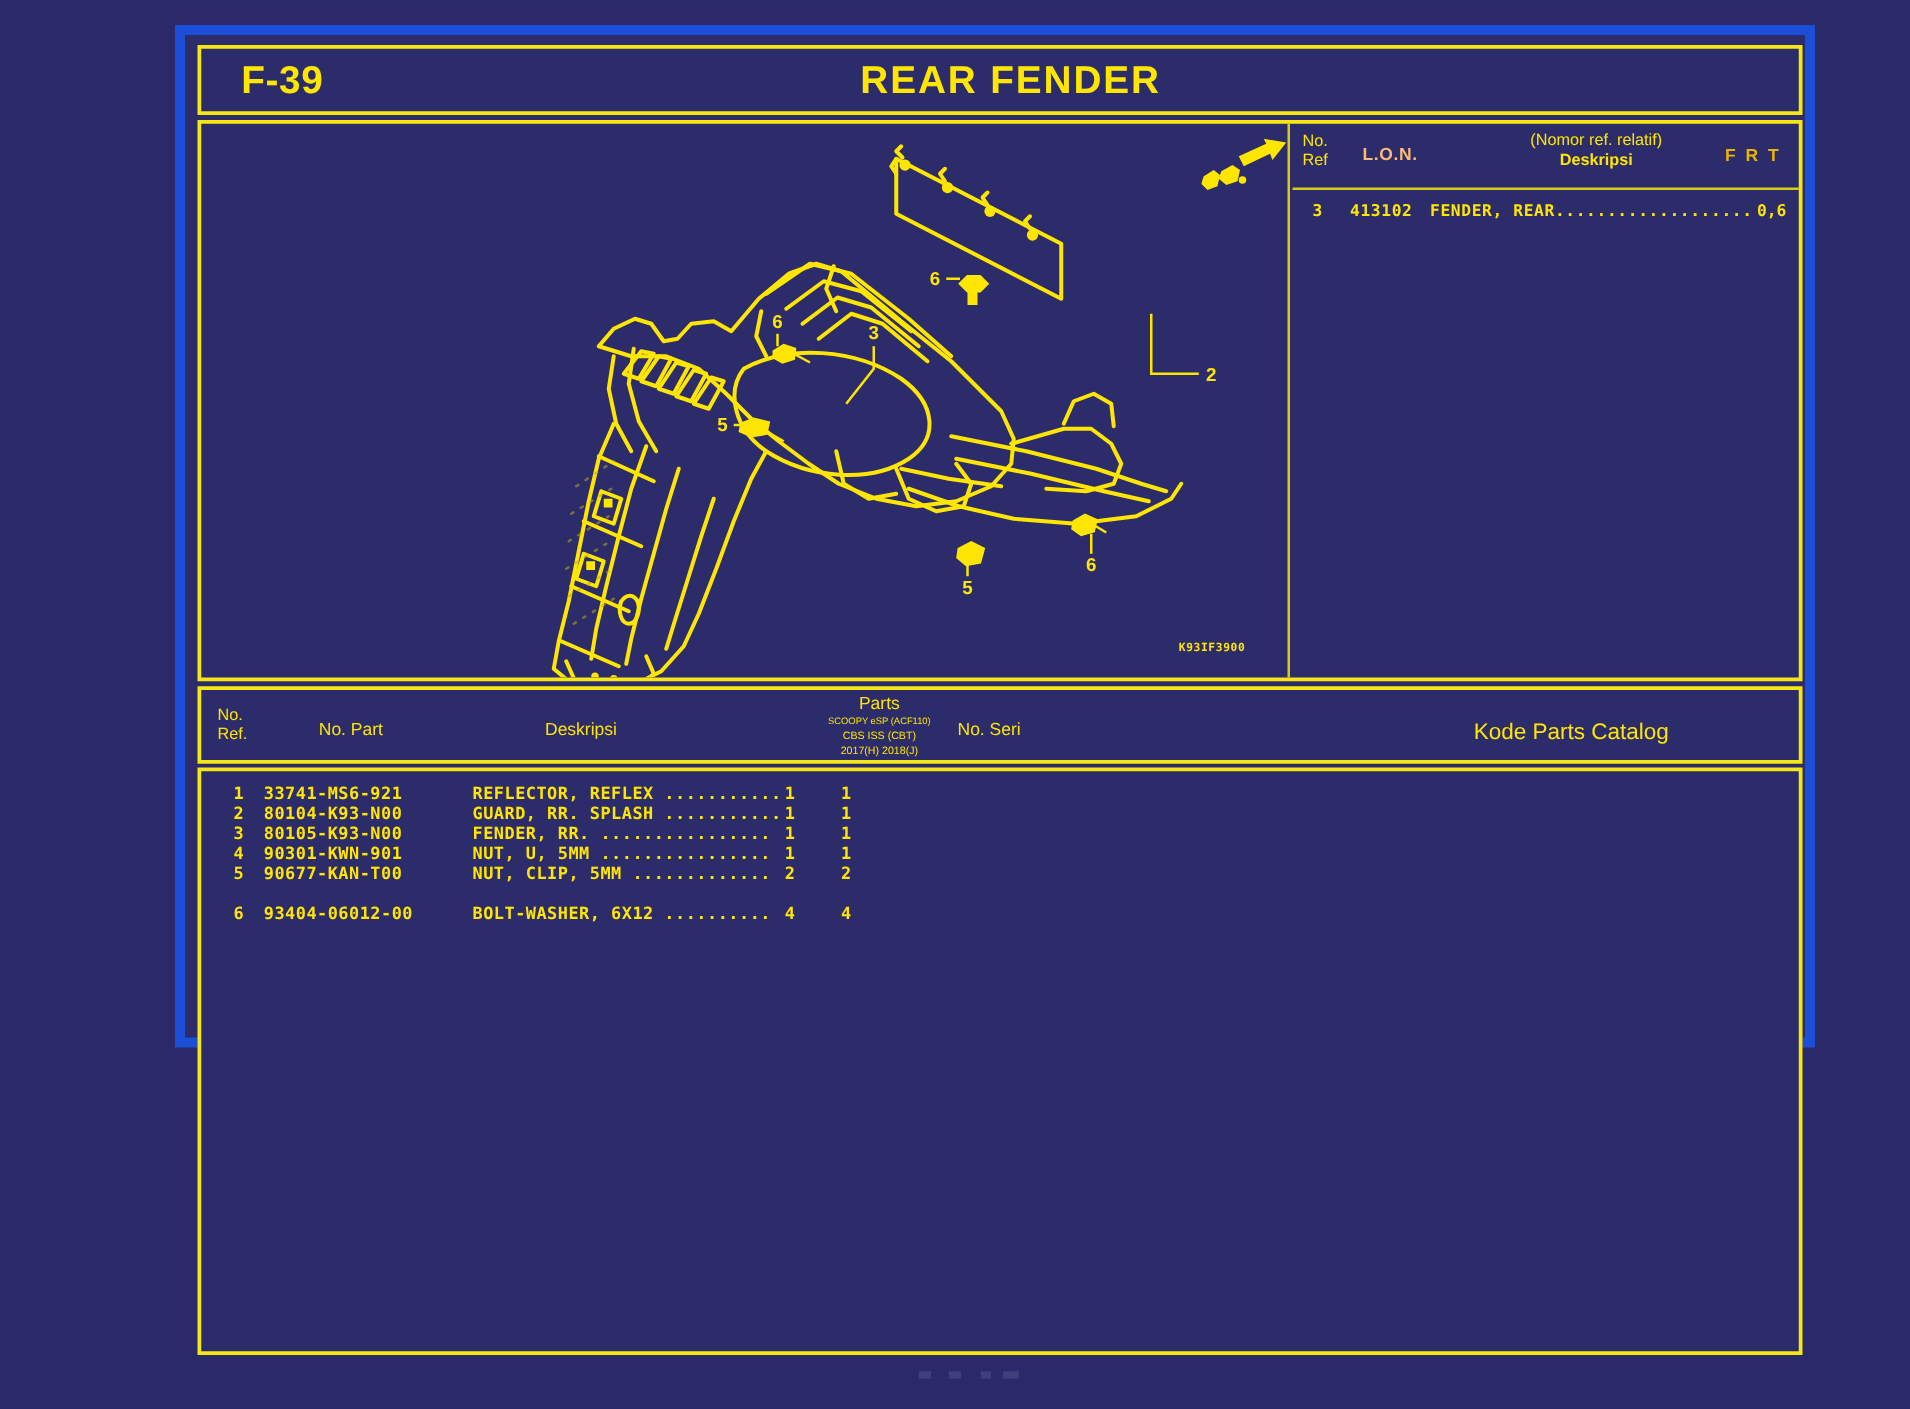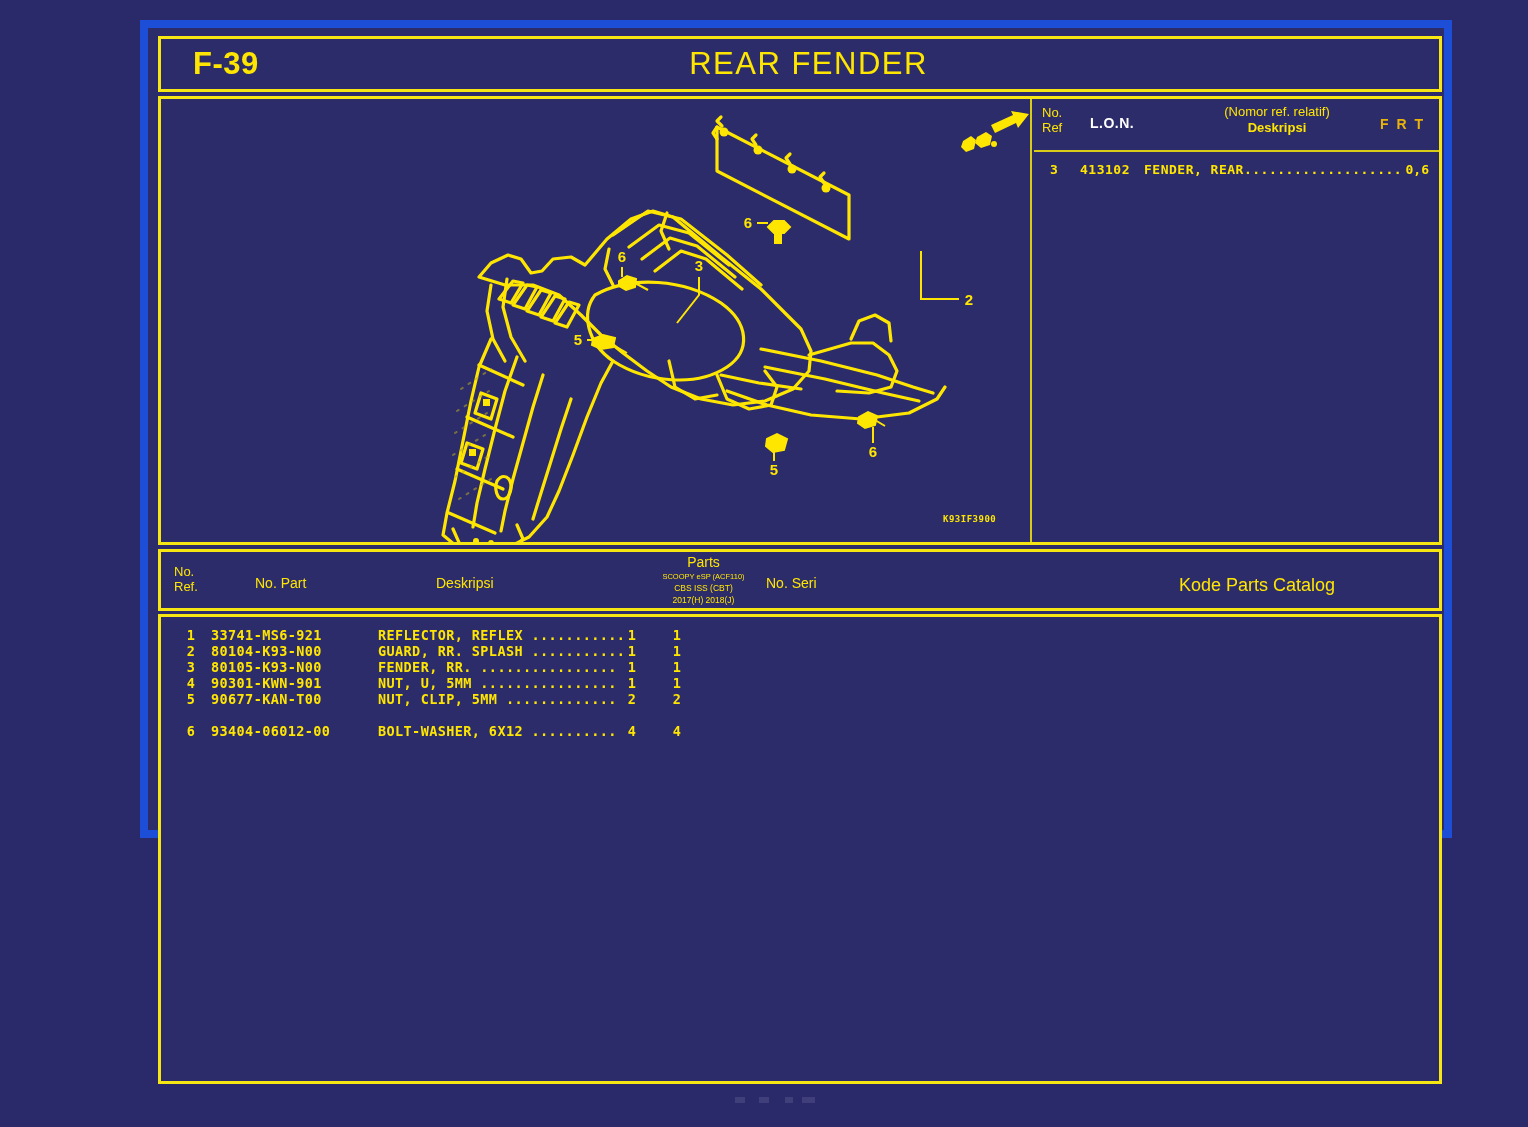--- a/index.html
+++ b/index.html
@@ -50,21 +50,21 @@
     font-weight: bold;
     letter-spacing: 0.5px;
   }
   #sheet-title {
     position: absolute;
     left: 17px; right: 0; top: 50%;
     transform: translateY(-50%);
     text-align: center;
     color: #ffe600;
     font-size: 31px;
-    font-weight: normal;
+    font-weight: bold;
     letter-spacing: 1.5px;
   }
 
   
   #upper-panel {
     position: absolute;
     left: 10px; top: 68px;
     width: 1284px; height: 449px;
     border: 3px solid #f5e614;
     box-sizing: border-box;
@@ -105,21 +105,21 @@
     position: relative;
     height: 51px;
     border-bottom: 2px solid #d8cc18;
   }
   #frt-head .h-ref {
     position: absolute; left: 8px; top: 6px;
     color: #ffe600; font-size: 13px; line-height: 15px;
   }
   #frt-head .h-lon {
     position: absolute; left: 56px; top: 16px;
-    color: #ffffff; font-size: 14px; font-weight: bold; letter-spacing: 0.5px;
+    color: #fdba74; font-size: 14px; font-weight: bold; letter-spacing: 0.5px;
   }
   #frt-head .h-desc {
     position: absolute; left: 118px; top: 5px;
     color: #ffe600; font-size: 13px; line-height: 16px; text-align: center;
     width: 250px;
   }
   #frt-head .h-desc .l2 { font-weight: bold; }
   #frt-head .h-frt {
     position: absolute; right: 14px; top: 17px;
     color: #eab308; font-size: 14px; font-weight: bold; letter-spacing: 2px;

